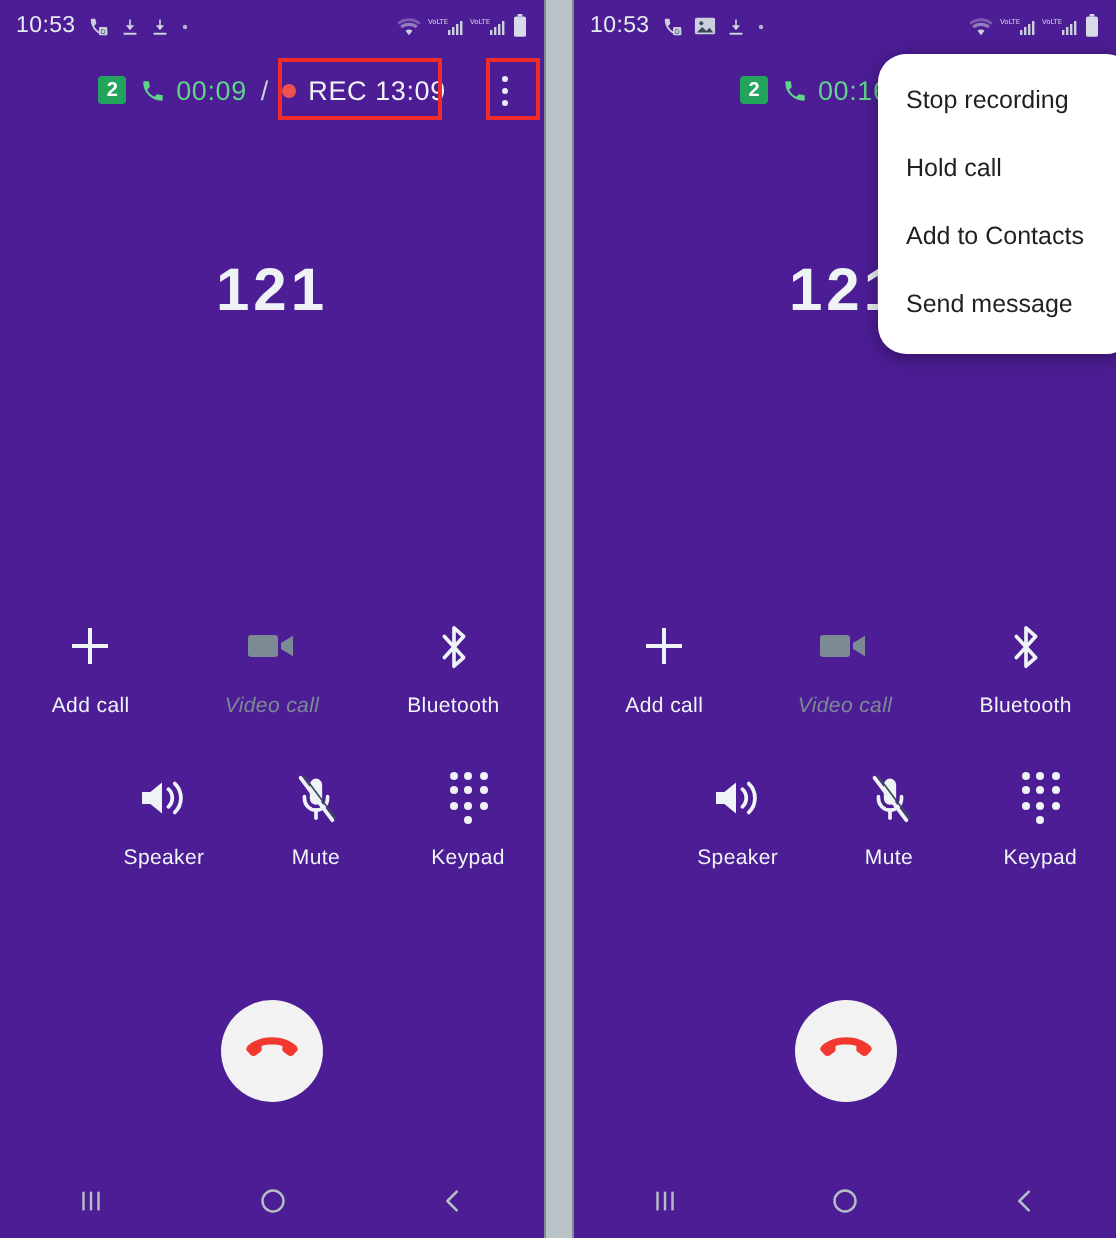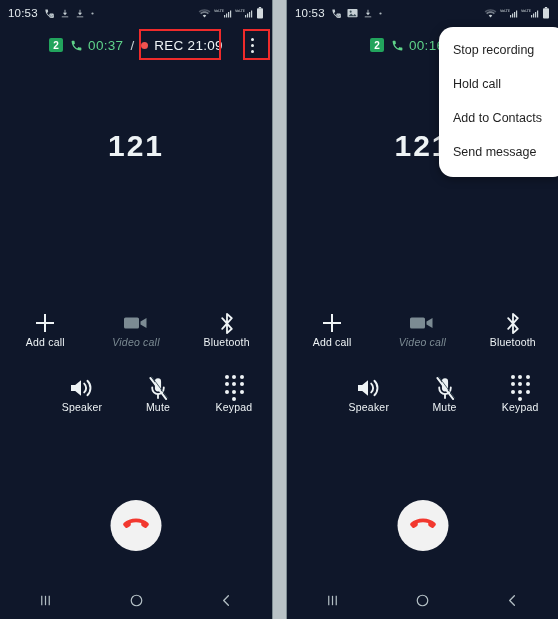--- a/index.html
+++ b/index.html
@@ -6,21 +6,21 @@
   body{
     width:559px;height:619px;
     background:#ffffff;
     font-family:"Liberation Sans", sans-serif;
     overflow:hidden;
   }
   .screens{position:relative;width:559px;height:619px;display:flex;}
   .panel{
     position:relative;
     width:272px;height:619px;
-    background:#0f172a;
+    background:#4c1d95;
     overflow:hidden;
     flex:0 0 auto;
   }
   .divider{
     flex:0 0 auto;
     width:15px;height:619px;
     background:#b9c2c6;
     border-left:1px solid #7e8c92;
     border-right:1px solid #7e8c92;
     box-sizing:border-box;
@@ -85,21 +85,21 @@
     font-size:30px;font-weight:700;letter-spacing:2px;
   }
 
   
   .grid{
     position:absolute;left:0;right:0;top:310px;
   }
   .row{display:flex;}
   .row + .row{margin-top:27px;margin-left:44px;}
   .cell{
-    flex:1;display:flex;flex-direction:column;align-items:center;gap:0;
+    flex:1;display:flex;flex-direction:column;align-items:center;gap:11px;
     text-decoration:none;
   }
   .cell .glyph{height:26px;display:flex;align-items:center;justify-content:center;}
   .cell .lbl{font-size:10.5px;color:#eef3f5;letter-spacing:.2px;}
   .cell.disabled .lbl{color:#7c8b93;font-style:italic;}
 
   
   .kp{display:grid;grid-template-columns:repeat(3,4px);gap:3.5px;justify-content:center;}
   .kp i{width:4px;height:4px;border-radius:50%;background:#eef3f5;display:block;}
   .kp .last{grid-column:2;}
@@ -203,24 +203,24 @@
       </span>
     </div>
 
     <div class="callinfo">
       <span class="simbadge">2</span>
       <span class="phone-ic">
         <svg width="13" height="13" viewBox="0 0 24 24" fill="#5fd48a">
             <path d="M6.6 10.8c1.4 2.8 3.8 5.2 6.6 6.6l2.2-2.2c.3-.3.7-.4 1-.2 1.1.4 2.3.6 3.6.6.6 0 1 .4 1 1V20c0 .6-.4 1-1 1C10.6 21 3 13.4 3 4c0-.6.4-1 1-1h3.4c.6 0 1 .4 1 1 0 1.2.2 2.4.6 3.6.1.3 0 .7-.2 1l-2.2 2.2z"></path>
           </svg>
       </span>
-      <span class="dur">00:37</span>
+      <span class="dur">00:09</span>
       <span class="slash">/</span>
       <span class="recdot"></span>
-      <span class="rectext">REC 21:09</span>
+      <span class="rectext">REC 13:09</span>
     </div>
 
     <div class="kebab">
       <i></i>
       <i></i>
       <i></i>
     </div>
 
     <div class="annot annot-rec"></div>
     <div class="annot annot-kebab"></div>

